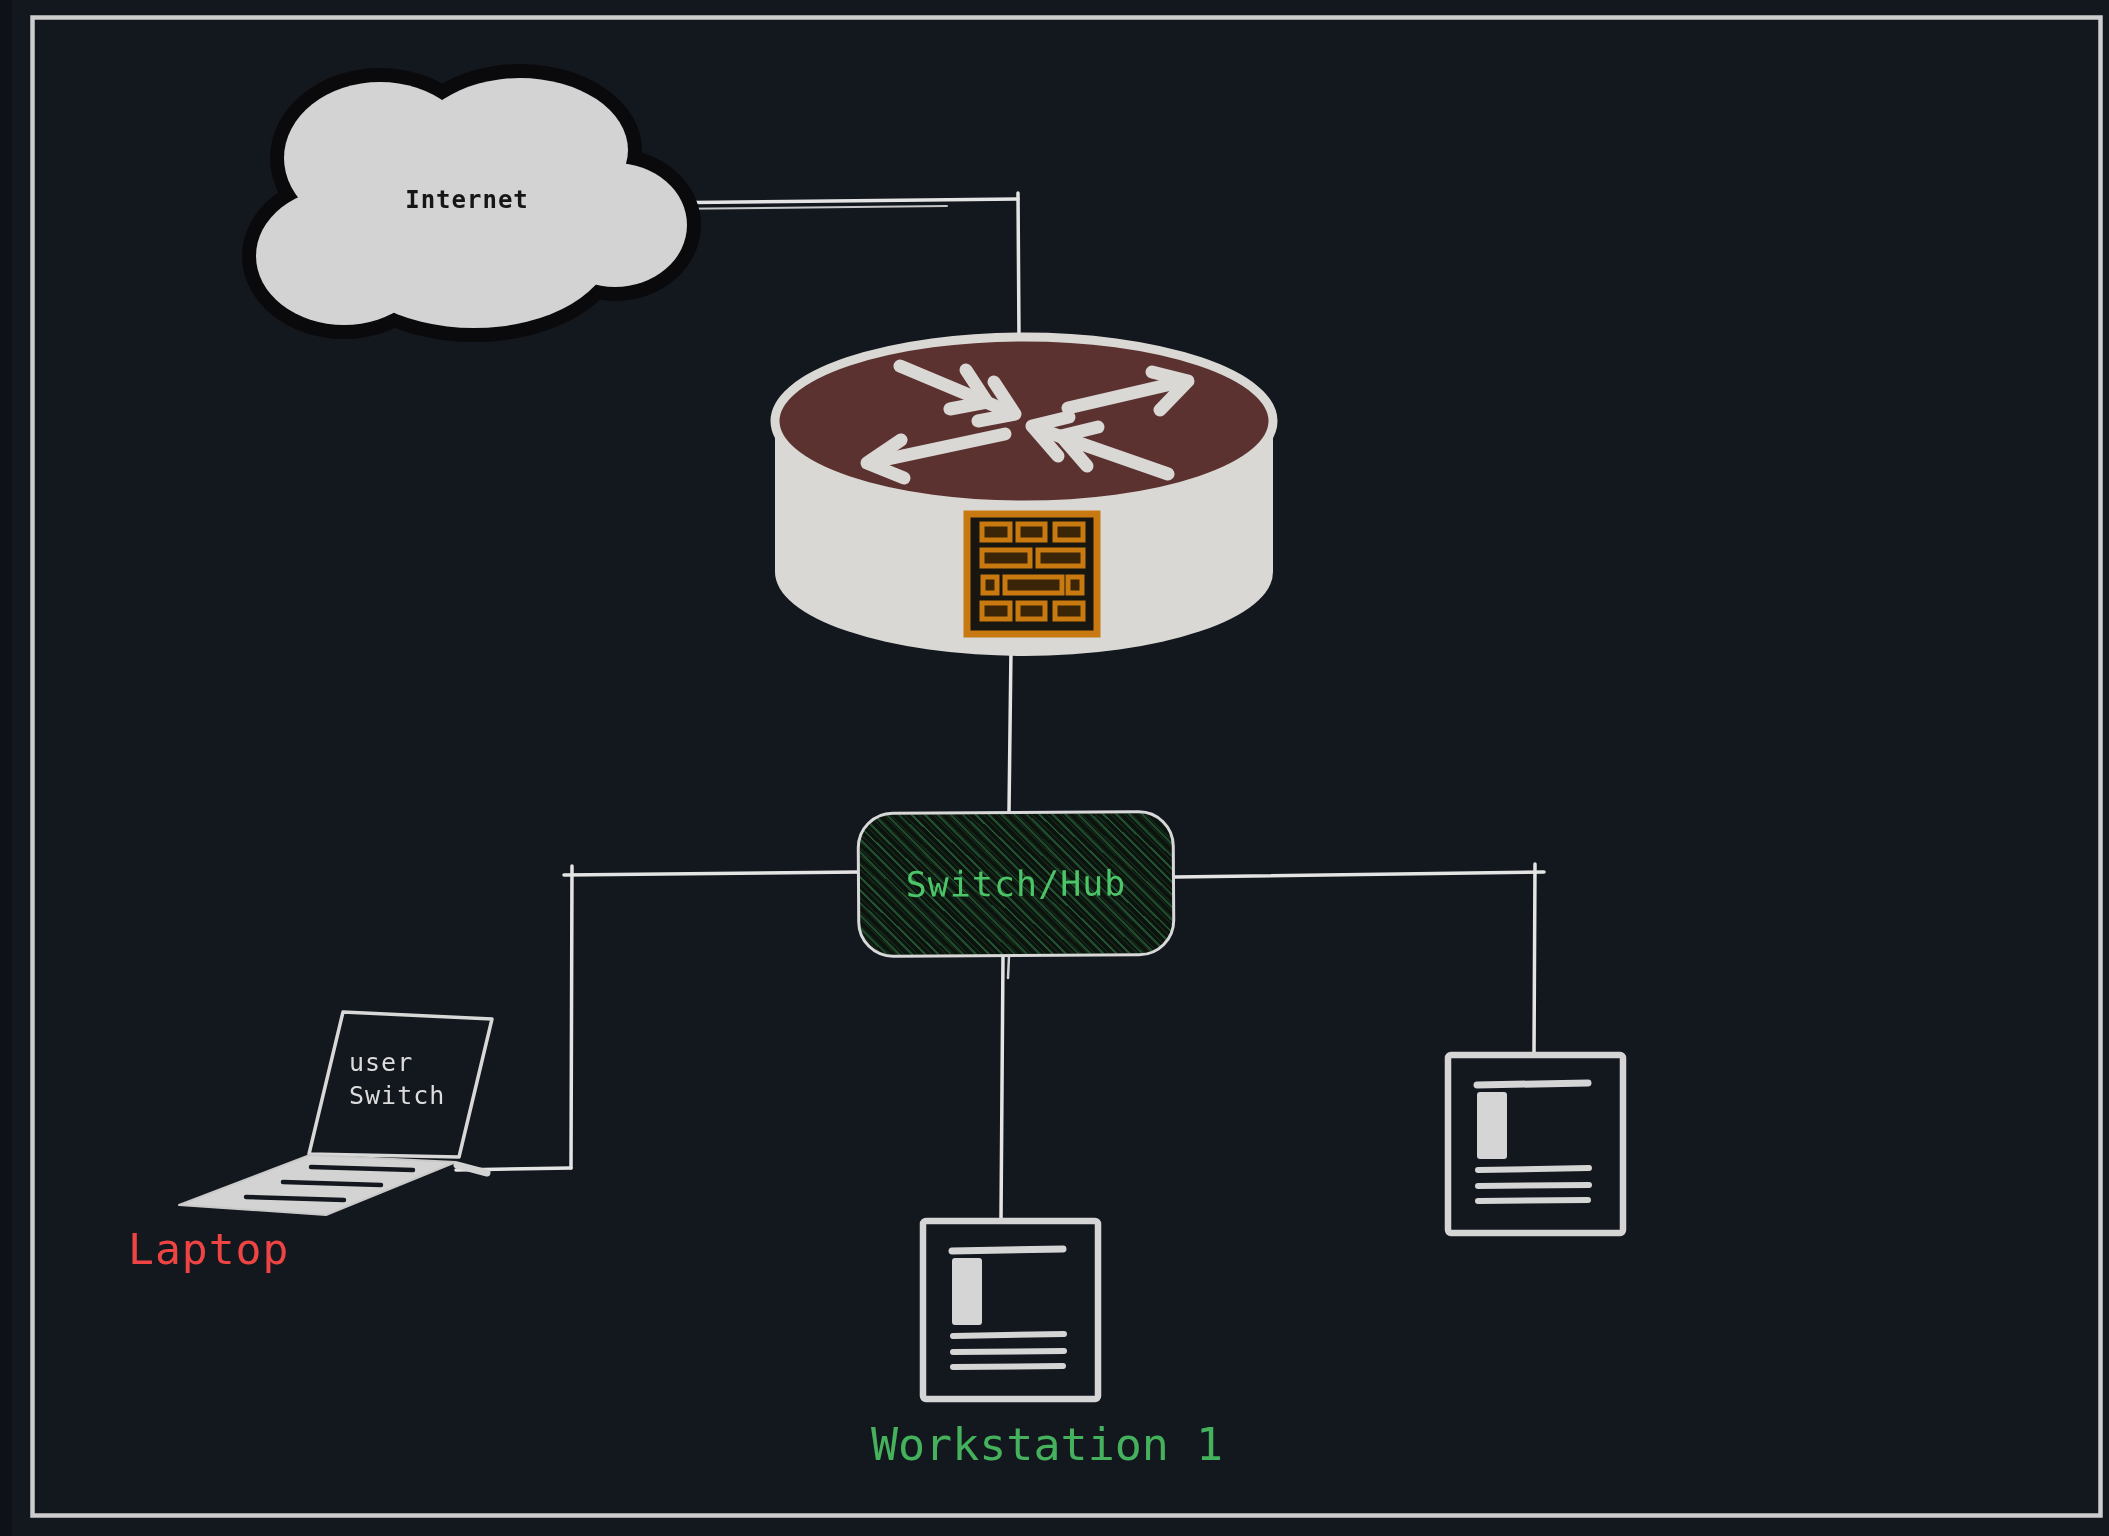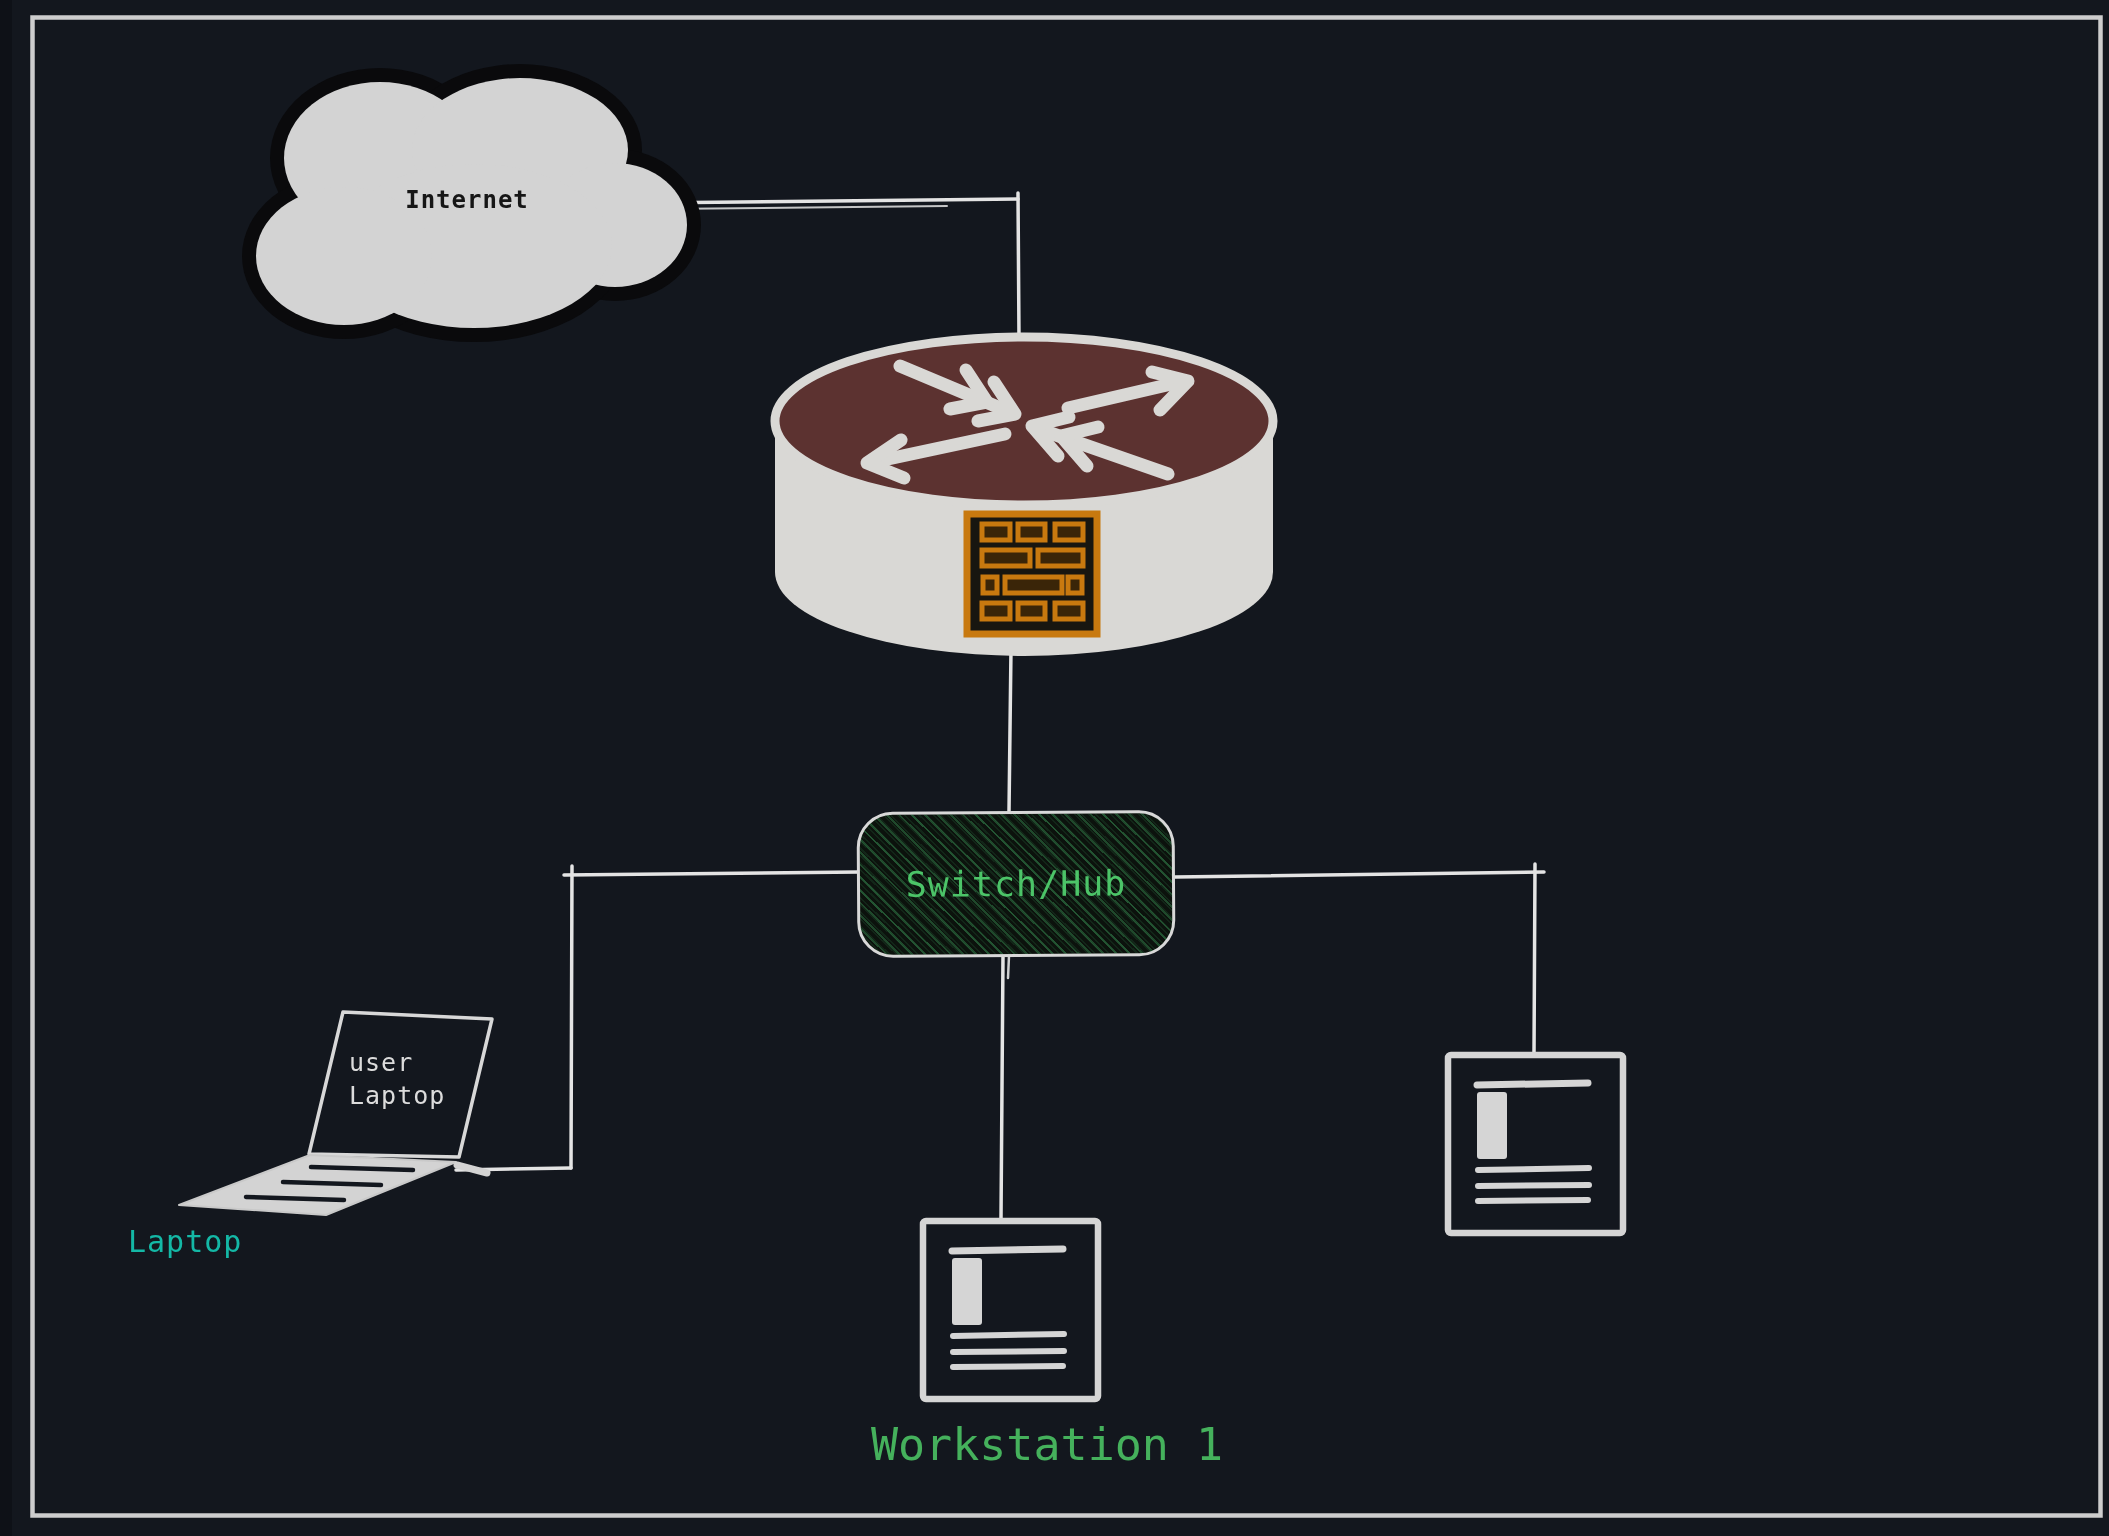--- a/index.html
+++ b/index.html
@@ -18,21 +18,21 @@
   .lbl-gateway{
     left:1278px;top:448px;width:700px;
     font-family:cursive;
     font-size:64px;color:#60a2e0;letter-spacing:2px;white-space:nowrap;
   }
   .lbl-screen{
     left:337px;top:1046px;font-size:25px;line-height:33px;
     color:#dcdcdc;white-space:pre-line;letter-spacing:1px;
   }
   .lbl-laptop{
-    left:116px;top:1224px;font-size:30px;color:#14b8a6;letter-spacing:1px;white-space:nowrap;
+    left:116px;top:1224px;font-size:43px;color:#ef4444;letter-spacing:1px;white-space:nowrap;
   }
   .lbl-ws1{left:825px;top:1418px;width:420px;text-align:center;font-size:45px;color:#45b15c;white-space:nowrap;}
   .lbl-ws2{left:1352px;top:1245px;width:420px;text-align:center;font-size:45px;color:#45b15c;white-space:nowrap;}
   .switch-node{
     position:absolute;left:845px;top:811px;width:318px;height:146px;
     box-sizing:border-box;border:3.5px solid #d8d8d8;border-radius:36px;
     background-color:#0c120d;
     background-image:
       repeating-linear-gradient(45deg, rgba(62,160,92,0.38) 0 2px, rgba(0,0,0,0) 2px 9px),
       repeating-linear-gradient(45deg, rgba(40,110,64,0.22) 0 1.5px, rgba(0,0,0,0) 1.5px 5px);
@@ -157,19 +157,19 @@
   </svg>
 
   <div class="lbl lbl-internet">Internet</div>
 
 
   <div class="switch-node">
     <span>Switch/Hub</span>
   </div>
 
   <div class="lbl lbl-screen">user
-Laptop</div>
+Switch</div>
 
   <div class="lbl lbl-laptop">Laptop</div>
 
   <div class="lbl lbl-ws1">Workstation 1</div>
 
 </div>
 
 </body></html>

